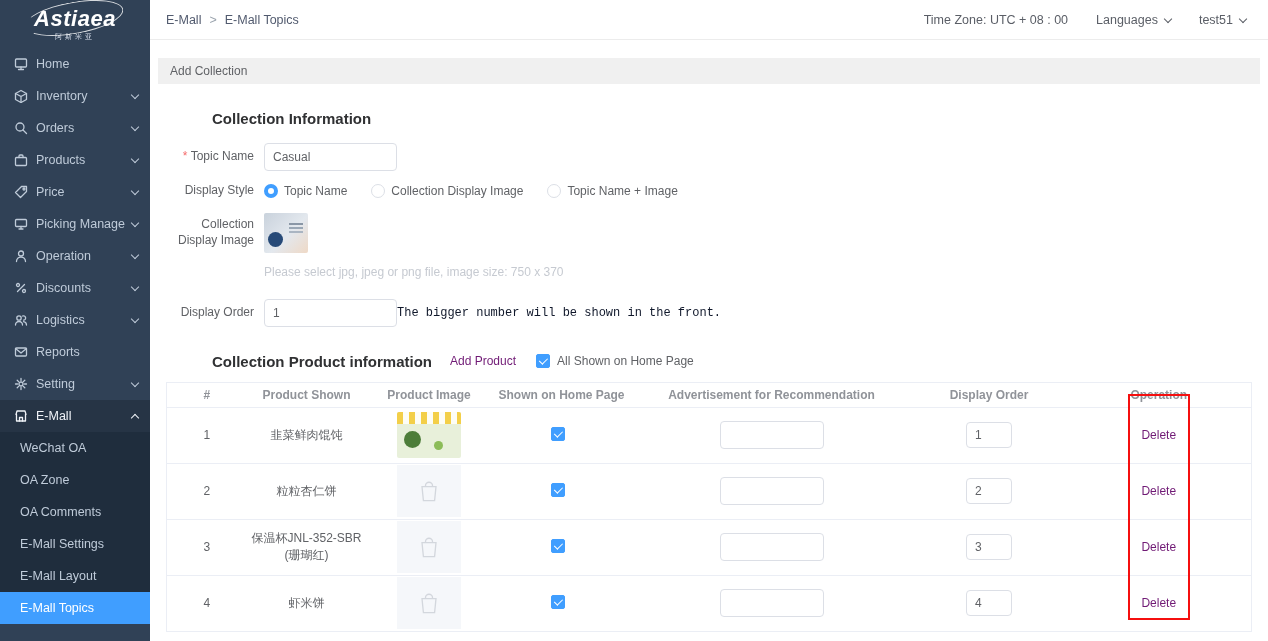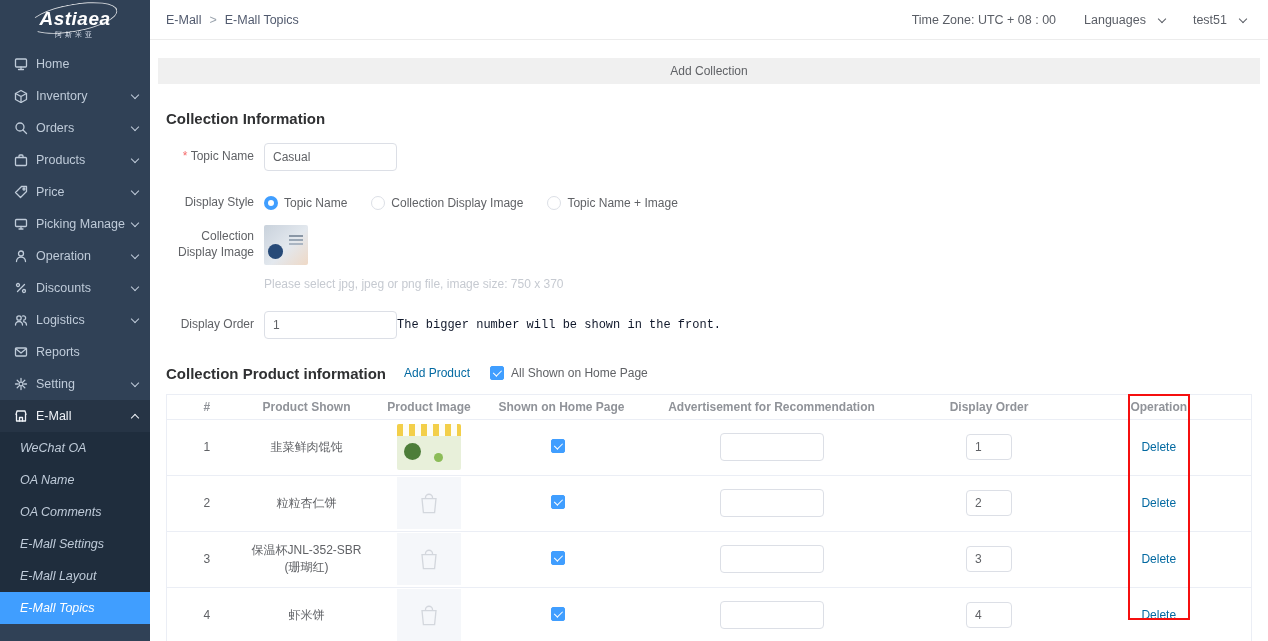--- a/index.html
+++ b/index.html
@@ -4,59 +4,59 @@
 <style>
   * { box-sizing: border-box; margin: 0; padding: 0; }
   html,body { width:1268px; height:641px; overflow:hidden; }
   body {
     font-family: "Liberation Sans", sans-serif;
     font-size: 12px; color:#606266; background:#fff; position:relative;
   }
   
   .sidebar { position:absolute; left:0; top:0; width:150px; height:641px; background:#304156; color:#bfcbd9; overflow:hidden; z-index:2; }
   .logo { height:48px; display:flex; flex-direction:column; align-items:center; justify-content:center; color:#fff; }
-  .logo-main { font-style:italic; font-weight:bold; font-size:19px; letter-spacing:.5px; position:relative; padding:0 6px; }
+  .logo-main { font-style:italic; font-weight:bold; font-size:22px; letter-spacing:.5px; position:relative; padding:0 6px; }
   .logo-main::before { content:""; position:absolute; left:-4px; top:-4px; right:-2px; bottom:-2px;
     border:1.5px solid rgba(255,255,255,.8); border-radius:50%; border-left-color:transparent; transform:rotate(-10deg); }
   .logo-sub { font-size:7px; letter-spacing:3px; color:#d6deea; margin-top:0; }
   .menu-item { height:32px; display:flex; align-items:center; padding:0 12px 0 14px; cursor:pointer; font-size:12.5px; }
   .menu-item .mi { width:14px; height:14px; margin-right:8px; flex-shrink:0; display:flex; }
   .mi svg { width:14px; height:14px; stroke:currentColor; fill:none; stroke-width:1.3; stroke-linecap:round; stroke-linejoin:round; }
   .menu-item .lbl { flex:1; white-space:nowrap; overflow:hidden; }
   .chev { width:6px; height:6px; border-right:1.2px solid currentColor; border-bottom:1.2px solid currentColor; transform:rotate(45deg); margin-top:-3px; flex-shrink:0; }
   .chev.up { transform:rotate(-135deg); margin-top:3px; }
   .menu-item.active { background:#263445; color:#f0f3f8; }
   .submenu { background:#1f2d3d; }
-  .submenu .menu-item { padding-left:20px;font-style:italic; }
+  .submenu .menu-item { padding-left:20px; }
   .submenu .menu-item.current { background:#409eff; color:#fff; }
   
   .main { position:absolute; left:150px; top:0; width:1118px; height:641px; background:#fff; }
   .topbar { height:40px; border-bottom:1px solid #ececec; display:flex; align-items:center; justify-content:space-between; padding:0 22px 0 16px; }
   .crumb { display:flex; align-items:center; gap:8px; font-size:12.5px; color:#515a6e; }
   .crumb .sep { color:#9aa3ad; }
   .top-right { display:flex; align-items:center; gap:28px; color:#5a5e66; font-size:12.5px; }
-  .dd { display:flex; align-items:center; gap:13px; cursor:pointer; }
+  .dd { display:flex; align-items:center; gap:7px; cursor:pointer; }
   .dd .chev { margin-top:-2px; }
-  .graybar { margin:18px 8px 0 8px; height:26px; background:#f0f0f0; display:flex; align-items:center; padding:0 12px; color:#606266;justify-content:center; }
+  .graybar { margin:18px 8px 0 8px; height:26px; background:#f0f0f0; display:flex; align-items:center; padding:0 12px; color:#606266; }
   .content { padding:0 16px; }
-  h2.section { font-size:15px; font-weight:bold; color:#303133; margin-top:26px; }
+  h2.section { font-size:15px; font-weight:bold; color:#303133; margin-top:26px;margin-left:46px; }
   .frow { display:flex; align-items:center; }
   .flabel { width:88px; text-align:right; margin-right:10px; color:#606266; flex-shrink:0; line-height:1.3; }
   .flabel.req::before { content:"* "; color:#f56c6c; }
   .tinput { height:28px; border:1px solid #dcdfe6; border-radius:4px; padding:0 8px; font-size:12px; color:#606266; width:133px; background:#fff; font-family:"Liberation Sans",sans-serif; }
   .radio-opt { display:flex; align-items:center; margin-right:24px; color:#606266; cursor:pointer; }
   .radio { width:14px; height:14px; border:1px solid #dcdfe6; border-radius:50%; margin-right:6px; background:#fff; flex-shrink:0; }
   .radio.on { border:4px solid #409eff; }
   .thumb { width:44px; height:40px; border-radius:2px; background:linear-gradient(135deg,#c9d2dc 0%,#e3e8ee 55%,#efd9c6 100%); position:relative; overflow:hidden; cursor:pointer; }
   .thumb::before { content:""; position:absolute; left:4px; bottom:6px; width:15px; height:15px; border-radius:50%; background:#274a78; }
   .thumb::after { content:""; position:absolute; right:5px; top:10px; width:14px; height:2px; background:#8a97a6; box-shadow:0 4px 0 #9aa7b5, 0 8px 0 #aab5c2; }
   .hint { color:#c6cad1; margin-left:98px; margin-top:12px; }
   .inline-hint { color:#0f172a; margin-left:0;font-family:Liberation Mono, monospace; }
   .sec2row { display:flex; align-items:center; margin-top:26px; }
-  .link { color:#0369a1; cursor:pointer; }
+  .link { color:#701a75; cursor:pointer; }
   .sec2row .link { margin-left:18px; }
   .cbgroup { display:flex; align-items:flex-start; margin-left:20px; cursor:pointer; }
   .cb { width:14px; height:14px; background:#409eff; border:1px solid #409eff; border-radius:2px; position:relative; display:inline-block; margin-right:7px; flex-shrink:0; }
   .cb::after { content:""; position:absolute; left:4px; top:1px; width:3.5px; height:7px; border-right:1.5px solid #fff; border-bottom:1.5px solid #fff; transform:rotate(45deg); }
   
   table.ptable { width:100%; border-collapse:collapse; table-layout:fixed; margin-top:12px; border:1px solid #ebeef5; }
   .ptable th { padding:5px 0; font-weight:bold; color:#909399; font-size:12px; text-align:center; background:#fff; }
   .ptable td { border-top:1px solid #ebeef5; height:56px; text-align:center; font-size:12px; color:#606266; vertical-align:middle; }
   .ph { width:64px; height:52px; margin:0 auto; background:#f5f7fa; display:flex; align-items:center; justify-content:center; }
   .ph svg { width:28px; height:28px; stroke:#d3d7dd; fill:none; stroke-width:1.5; }
@@ -197,21 +197,21 @@
       </span>
     <span class="lbl">E-Mall</span>
     <span class="chev up"></span>
   </div>
 
   <div class="submenu">
     <div class="menu-item">
         <span class="lbl">WeChat OA</span>
       </div>
     <div class="menu-item">
-        <span class="lbl">OA Name</span>
+        <span class="lbl">OA Zone</span>
       </div>
     <div class="menu-item">
         <span class="lbl">OA Comments</span>
       </div>
     <div class="menu-item">
         <span class="lbl">E-Mall Settings</span>
       </div>
     <div class="menu-item">
         <span class="lbl">E-Mall Layout</span>
       </div>
@@ -248,21 +248,21 @@
 
   <div class="content">
 
     <h2 class="section">Collection Information</h2>
 
     <div class="frow" style="margin-top:16px">
       <span class="flabel req">Topic Name</span>
       <input class="tinput" type="text" value="Casual" style="">
     </div>
 
-    <div class="frow" style="margin-top:24px">
+    <div class="frow" style="margin-top:12px">
       <span class="flabel">Display Style</span>
       <span class="radio-opt">
         <span class="radio on"></span>
         <span>Topic Name</span>
       </span>
       <span class="radio-opt">
         <span class="radio"></span>
         <span>Collection Display Image</span>
       </span>
       <span class="radio-opt">

